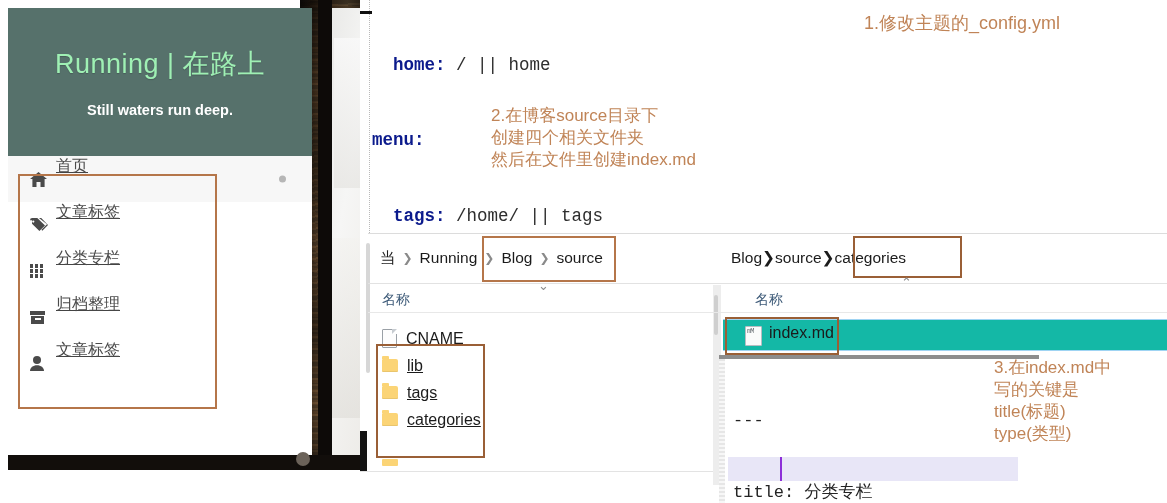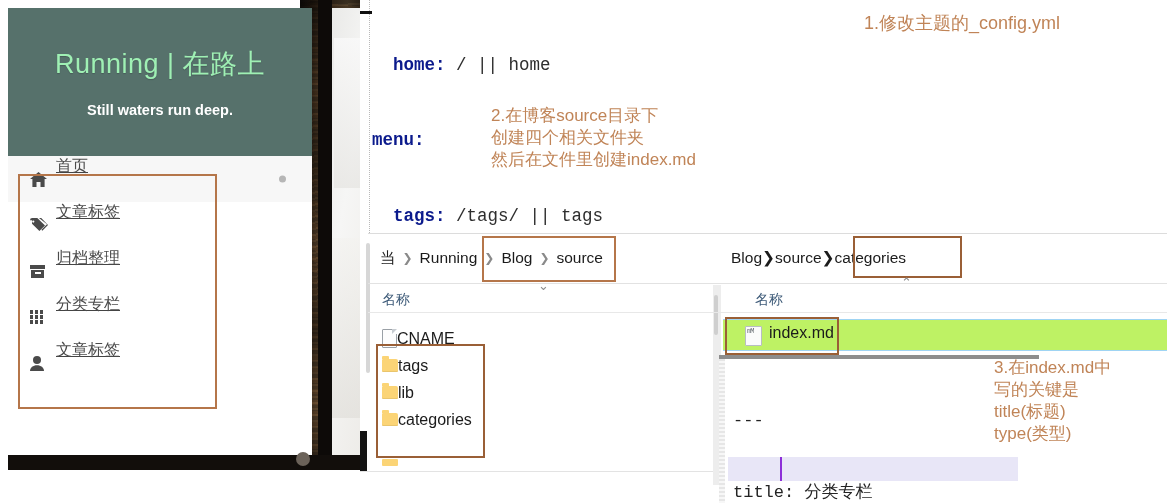--- a/index.html
+++ b/index.html
@@ -111,21 +111,21 @@
   .crumb .seg{padding:0 6px;}
   .crumb .sep{color:#8a8a8a;font-size:12px;padding:0 1px;}
   .crumb-hl{position:absolute;left:122px;top:3px;width:130px;height:42px;border:2px solid #b5764a;}
   .crumb-chevron{position:absolute;left:178px;top:45px;color:#8d8d8d;font-size:13px;}
   .exp-left .hdrline{position:absolute;left:8px;top:50px;right:0;height:1px;background:#e2e2e2;}
   .col-name{position:absolute;left:22px;top:58px;font-size:14px;color:#3d5a78;}
   .exp-left .hdrline2{position:absolute;left:8px;top:79px;right:0;height:1px;background:#e8e8e8;}
 
   .flist{position:absolute;left:22px;top:92px;}
   .frow{display:flex;align-items:center;height:27px;font-size:16px;color:#1b1b1b;}
-  .frow .nm{}
+  .frow .nm{margin-left:9px;text-decoration:underline;}
   .file-ic{width:13px;height:17px;background:#fdfdfd;border:1px solid #9aa0a6;position:relative;border-radius:1px;}
   .file-ic:after{content:"";position:absolute;right:-1px;top:-1px;border-width:0 0 5px 5px;border-style:solid;border-color:transparent transparent #fff #c7ccd1;}
   .folder-ic{width:16px;height:13px;background:#fbd476;border-radius:1px 2px 1px 1px;position:relative;box-shadow:inset 0 -1px 0 rgba(0,0,0,.07);}
   .folder-ic:before{content:"";position:absolute;left:0;top:-3px;width:7px;height:3px;background:#fbd476;border-radius:1px 1px 0 0;}
   .folder-box{position:absolute;left:16px;top:111px;width:105px;height:110px;border:2px solid #9a5f36;}
   .folder-partial{position:absolute;left:22px;top:226px;width:16px;height:7px;background:#fbd476;border-radius:1px;overflow:hidden;}
   .exp-left .botline{position:absolute;left:0;top:238px;width:353px;height:1px;background:#e3e3e3;}
   .exp-left .dark-sliver{position:absolute;left:0;top:198px;width:7px;height:40px;background:#141414;}
 
   
@@ -136,21 +136,21 @@
 
   
   .exp-right{position:absolute;left:353px;top:233px;width:454px;height:270px;background:#ffffff;}
   .exp-right .topline{position:absolute;left:0;top:0;right:0;height:1px;background:#dcdcdc;}
   .crumb-r{position:absolute;left:18px;top:11px;display:flex;align-items:center;font-size:15.5px;color:#1b1b1b;height:28px;}
   .crumb-r-hl{position:absolute;left:140px;top:3px;width:105px;height:38px;border:2px solid #9a5f36;}
   .crumb-r-chev{position:absolute;left:188px;top:42px;color:#8d8d8d;font-size:13px;}
   .exp-right .hdrline{position:absolute;left:0;top:50px;right:0;height:1px;background:#e2e2e2;}
   .col-name-r{position:absolute;left:42px;top:58px;font-size:14px;color:#3d5a78;}
   .exp-right .hdrline2{position:absolute;left:0;top:79px;right:0;height:1px;background:#e8e8e8;}
-  .sel-row{position:absolute;left:10px;top:86px;width:444px;height:30px;background:#bef264;border-top:1px solid #9fd4f3;border-bottom:1px solid #9fd4f3;}
+  .sel-row{position:absolute;left:10px;top:86px;width:444px;height:30px;background:#14b8a6;border-top:1px solid #9fd4f3;border-bottom:1px solid #9fd4f3;}
   .sel-row .md-ic{position:absolute;left:22px;top:6px;width:15px;height:18px;background:#fbfbfb;border:1px solid #b8bdc2;border-radius:1px;}
   .sel-row .md-ic:after{content:"mM";position:absolute;left:1px;top:0px;font-size:7px;color:#6e7479;letter-spacing:-1px;font-family:"Liberation Mono",monospace;}
   .sel-row .md-nm{position:absolute;left:46px;top:4px;font-size:16px;color:#1b1b1b;}
   .idx-box{position:absolute;left:12px;top:84px;width:110px;height:34px;border:2px solid #9a5f36;}
   .exp-right .lsliver{position:absolute;left:0;top:52px;width:8px;height:200px;background:#ededed;}
   .exp-right .lsliver2{position:absolute;left:1px;top:62px;width:4px;height:40px;background:#cfcfcf;border-radius:2px;}
 
   
   .md-pane{
     position:absolute;left:359px;top:355px;width:448px;height:148px;background:#ffffff;
@@ -201,43 +201,43 @@
           <svg width="18" height="15" viewBox="0 0 18 15">
               <path fill="#4a4a4a" d="M0 2.2A2.2 2.2 0 012.2 0h5.1L15 7.5 9.4 13.1 2 5.7V2.2zm3.3.3a1.1 1.1 0 100 2.2 1.1 1.1 0 000-2.2z"></path>
               <path fill="#4a4a4a" d="M9 0h2.2L18 7.1l-5.7 5.6-.9-.9 5.6-5.5z"></path>
             </svg>
         </span>
         <span class="mtxt">文章标签</span>
       </div>
 
       <div class="menu-row">
         <span class="mi">
+          <span class="grid-ic">
+              <i></i>
+              <i></i>
+              <i></i>
+              <i></i>
+              <i></i>
+              <i></i>
+              <i></i>
+              <i></i>
+              <i></i>
+            </span>
+        </span>
+        <span class="mtxt">分类专栏</span>
+      </div>
+
+      <div class="menu-row">
+        <span class="mi">
           <span class="arch-ic">
               <b></b>
               <s></s>
             </span>
         </span>
         <span class="mtxt">归档整理</span>
-      </div>
-
-      <div class="menu-row">
-        <span class="mi">
-          <span class="grid-ic">
-              <i></i>
-              <i></i>
-              <i></i>
-              <i></i>
-              <i></i>
-              <i></i>
-              <i></i>
-              <i></i>
-              <i></i>
-            </span>
-        </span>
-        <span class="mtxt">分类专栏</span>
       </div>
 
       <div class="menu-row">
         <span class="mi">
           <svg width="14" height="15" viewBox="0 0 14 15">
               <circle cx="7" cy="4" r="4" fill="#4a4a4a"></circle>
               <path fill="#4a4a4a" d="M0 15c0-3.4 3.1-5.8 7-5.8s7 2.4 7 5.8z"></path>
             </svg>
         </span>
         <span class="mtxt">文章标签</span>
@@ -254,21 +254,21 @@
 </div>
 
 <div id="right-shot">
 
   <div class="code-pane">
     <div class="code-guide"></div>
     <div class="code-dash"></div>
     <div class="code-lines">
       <div class="ln">  <span class="k">home:</span><span class="v"> / || home</span></div>
       <div class="ln"><span class="k">menu:</span></div>
-      <div class="ln">  <span class="k">tags:</span><span class="v"> /tags/ || tags</span></div>
+      <div class="ln">  <span class="k">tags:</span><span class="v"> /home/ || tags</span></div>
       <div class="ln">  <span class="k">categories:</span><span class="v"> /categories/ || th</span></div>
       <div class="ln">  <span class="k">archives:</span><span class="v"> /archives/ || archive</span></div>
       <div class="ln">  <span class="k">about:</span><span class="v"> /about/ || user</span></div>
       
       
       
     </div>
   </div>
 
   <div class="anno anno-1">1.修改主题的_config.yml</div>
@@ -293,25 +293,25 @@
     <div class="col-name">名称</div>
     <div class="hdrline2"></div>
 
     <div class="flist">
       <div class="frow">
         <span class="file-ic"></span>
         <span class="nm">CNAME</span>
       </div>
       <div class="frow">
         <span class="folder-ic"></span>
-        <span class="nm">tags</span>
+        <span class="nm">lib</span>
       </div>
       <div class="frow">
         <span class="folder-ic"></span>
-        <span class="nm">lib</span>
+        <span class="nm">tags</span>
       </div>
       <div class="frow">
         <span class="folder-ic"></span>
         <span class="nm">categories</span>
       </div>
     </div>
     <div class="folder-box"></div>
     <div class="folder-partial"></div>
     <div class="dark-sliver"></div>
     <div class="botline"></div>

